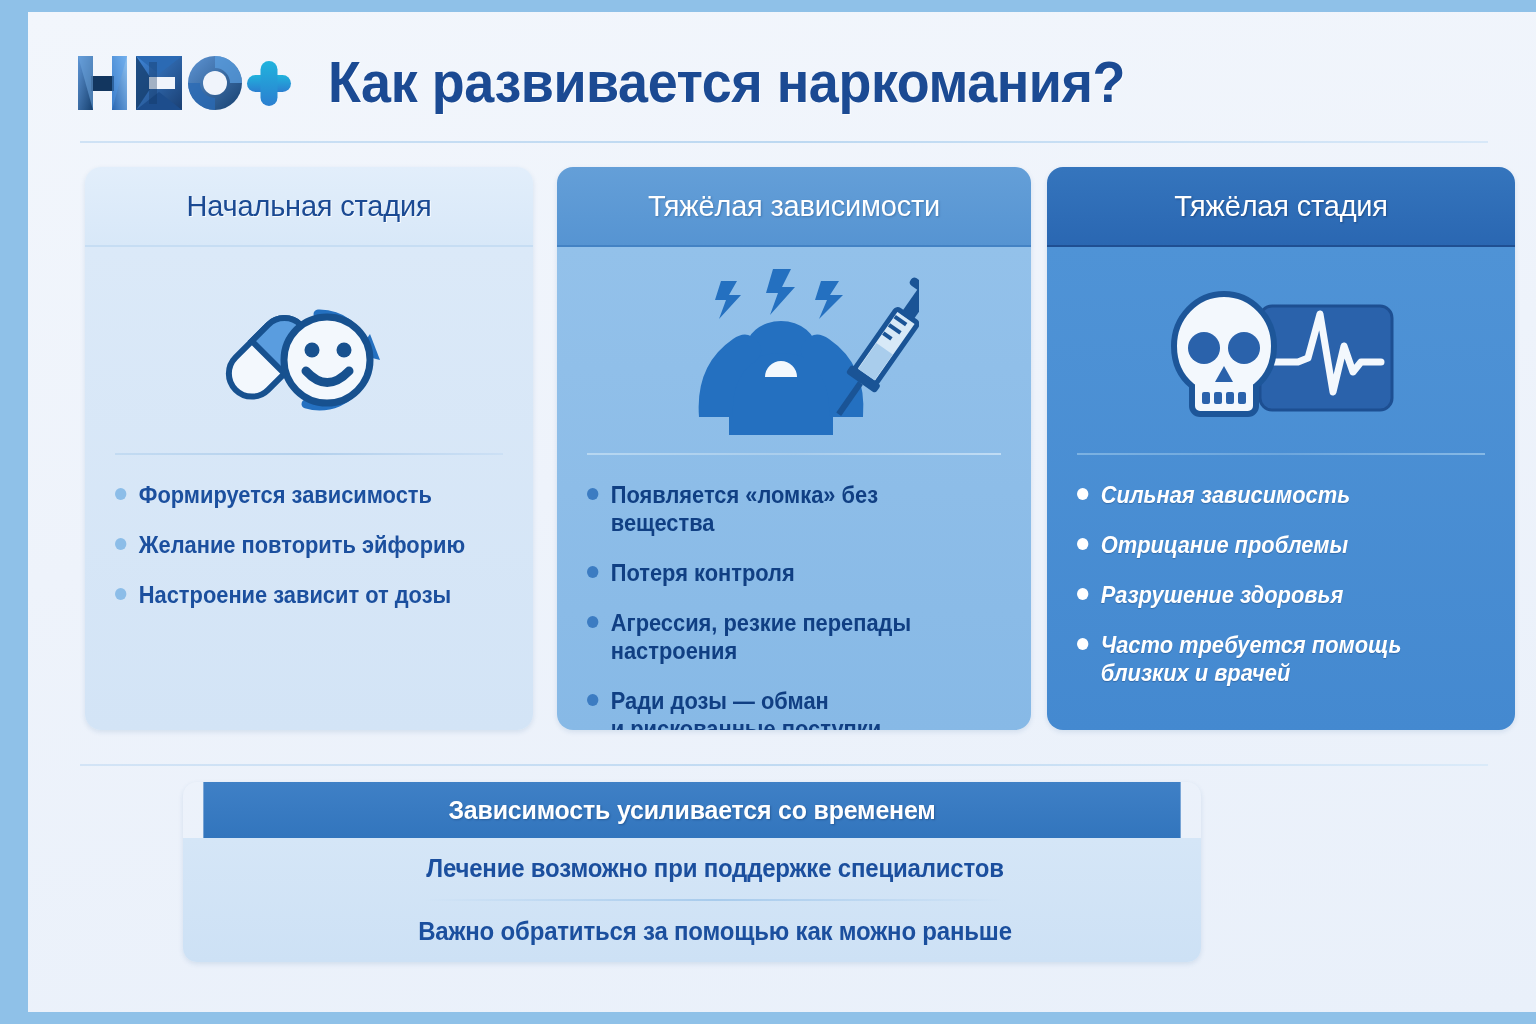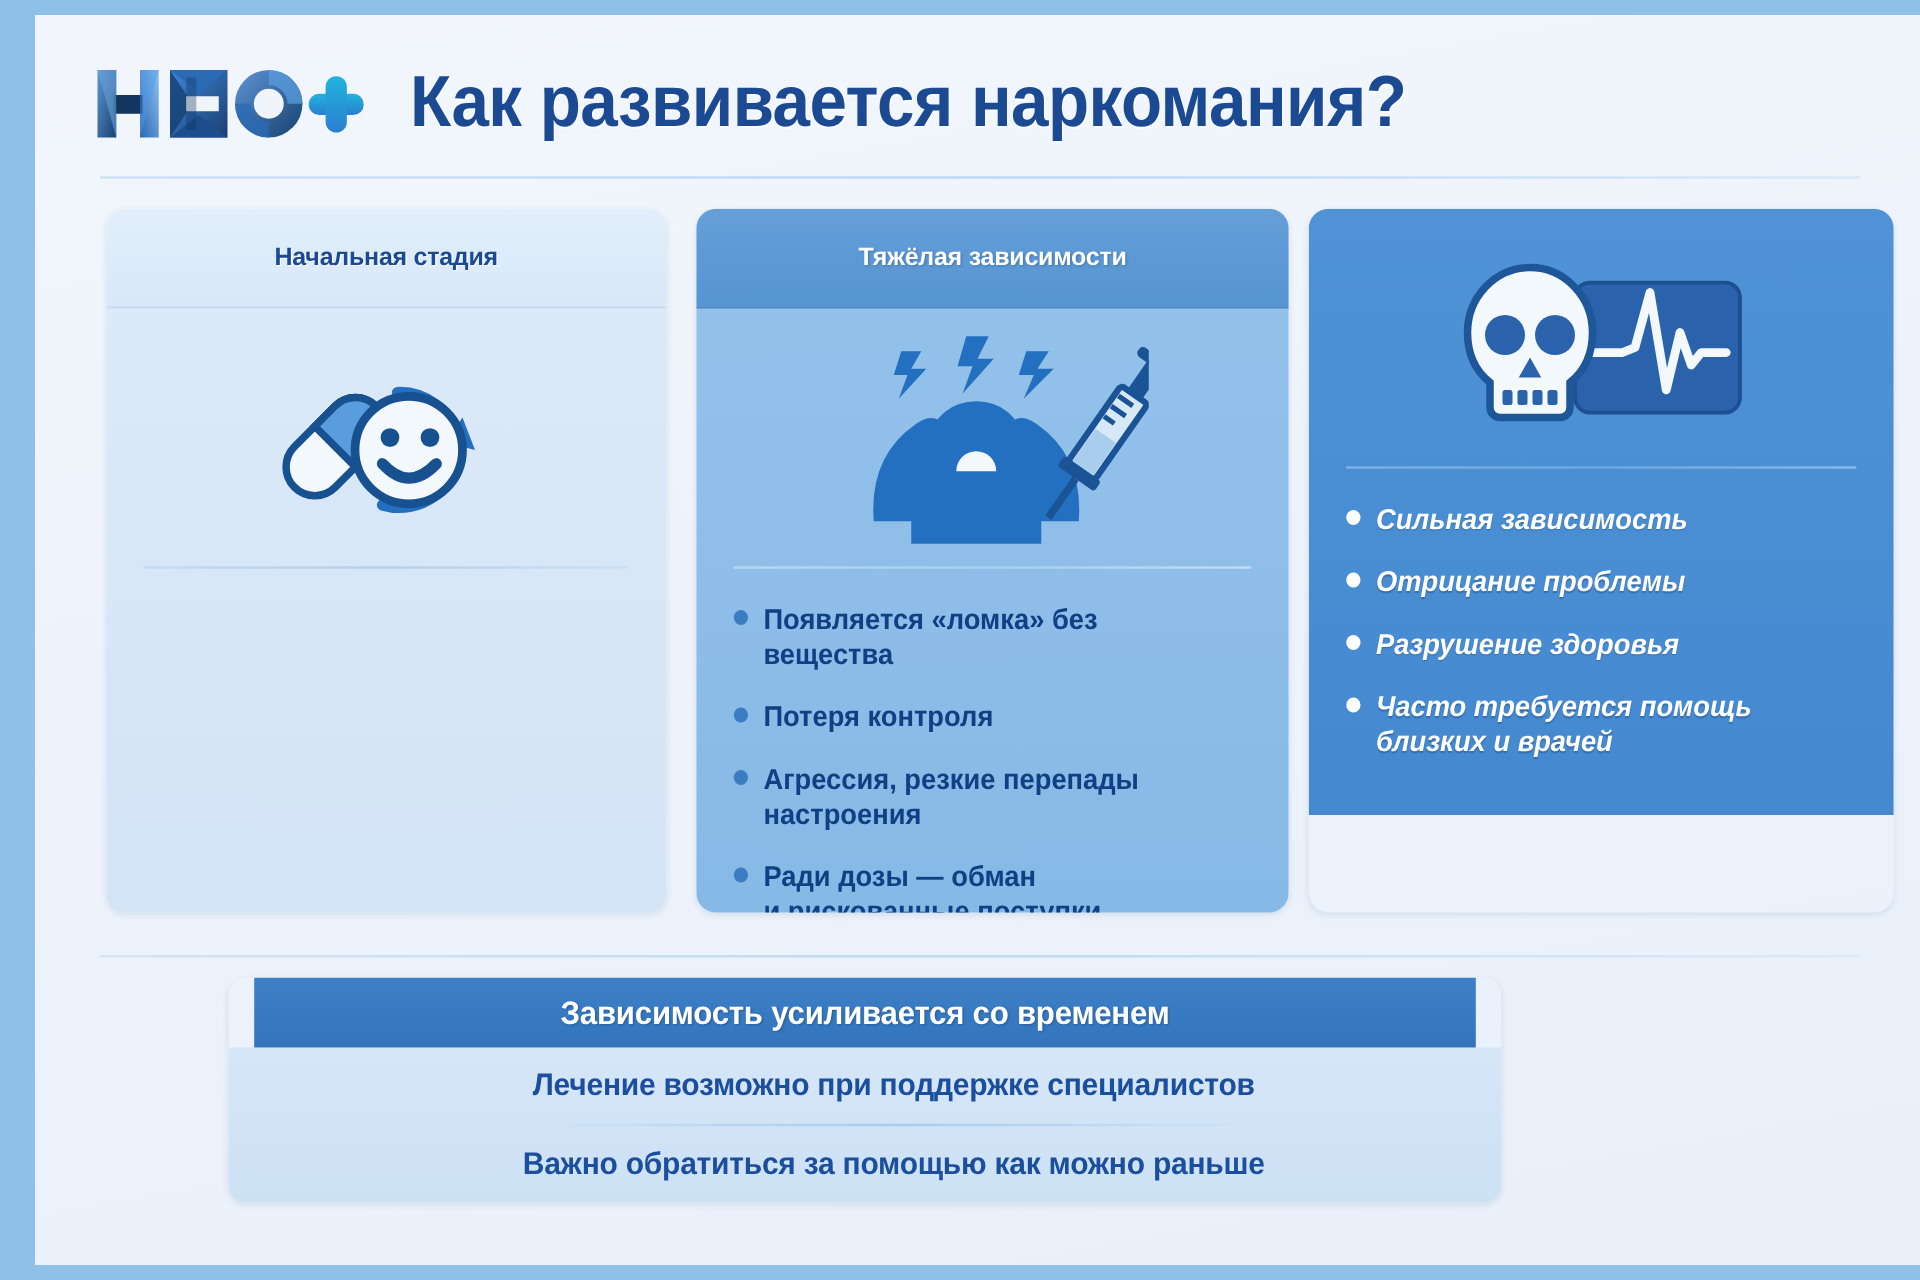--- a/index.html
+++ b/index.html
@@ -45,21 +45,21 @@
     position:absolute;top:0;height:563px;border-radius:16px;
     overflow:hidden;
     box-shadow:0 2px 5px rgba(40,90,150,.13);
   }
   .card.c1{left:57px;width:448px;}
   .card.c2{left:529px;width:474px;}
   .card.c3{left:1019px;width:468px;}
 
   .card-head{
     height:78px;display:flex;align-items:center;justify-content:center;
-    font-size:20px;font-weight:bold;letter-spacing:-0.2px;
+    font-size:29px;font-weight:normal;letter-spacing:-0.2px;
   }
   .card.c1 .card-head{
     background:linear-gradient(180deg,#e2eefb 0%,#d8e8f8 100%);
     color:#1b4a93;
     border-bottom:2px solid #c6ddf3;
     text-shadow:1px 1px 0 rgba(255,255,255,.8);
   }
   .card.c2 .card-head{
     background:linear-gradient(180deg,#649fd8 0%,#5694d2 100%);
     color:#ffffff;
@@ -228,20 +228,34 @@
               <path d="M74 64 h23 a23 23 0 0 1 23 23 v0 a23 23 0 0 1 -23 23 h-23 z" fill="#5a9ddf" stroke="#17518f" stroke-width="6"></path>
             </g>
 
             <circle cx="133" cy="88" r="43" fill="#f3f8fd" stroke="#17518f" stroke-width="7"></circle>
             <circle cx="118" cy="78" r="7.5" fill="#17518f"></circle>
             <circle cx="150" cy="78" r="7.5" fill="#17518f"></circle>
             <path d="M112 99 Q133 122 155 99" fill="none" stroke="#17518f" stroke-width="9" stroke-linecap="round"></path>
           </svg>
         </div>
         <div class="card-rule"></div>
+        <ul class="bullets">
+          <li>
+            <span class="dot"></span>
+            <span>Формируется зависимость</span>
+          </li>
+          <li>
+            <span class="dot"></span>
+            <span>Желание повторить эйфорию</span>
+          </li>
+          <li>
+            <span class="dot"></span>
+            <span>Настроение зависит от дозы</span>
+          </li>
+        </ul>
       </div>
     </div>
 
     <div class="card c2">
       <div class="card-head">Тяжёлая зависимости</div>
       <div class="card-body">
         <div class="icon-zone">
           <svg viewBox="0 0 250 170" width="250" height="170">
             <g fill="#2470c0">
 
@@ -289,20 +303,21 @@
           <li>
             <span class="dot"></span>
             <span style="white-space:pre-line">Ради дозы — обман
 и рискованные поступки</span>
           </li>
         </ul>
       </div>
     </div>
 
     <div class="card c3">
+      <div class="card-head">Тяжёлая стадия</div>
       <div class="card-body">
         <div class="icon-zone">
           <svg viewBox="0 0 250 160" width="250" height="160">
 
             <rect x="104" y="34" width="132" height="104" rx="12" fill="#2a62ab" stroke="#1d4f92" stroke-width="3"></rect>
             <path d="M116 90 h26 l10 -4 l12 -44 l13 78 l11 -46 l9 26 l8 -10 h20" fill="none" stroke="#f3f8fd" stroke-width="7" stroke-linejoin="round" stroke-linecap="round"></path>
 
             <g>
               <path d="M18 74 a50 52 0 0 1 100 0 c0 20 -8 32 -18 40 l0 20 a8 8 0 0 1 -8 8 l-48 0 a8 8 0 0 1 -8 -8 l0 -20 c-10 -8 -18 -20 -18 -40 z" fill="#f3f8fd" stroke="#1d5699" stroke-width="6"></path>
               <circle cx="48" cy="76" r="16" fill="#2a62ab"></circle>

